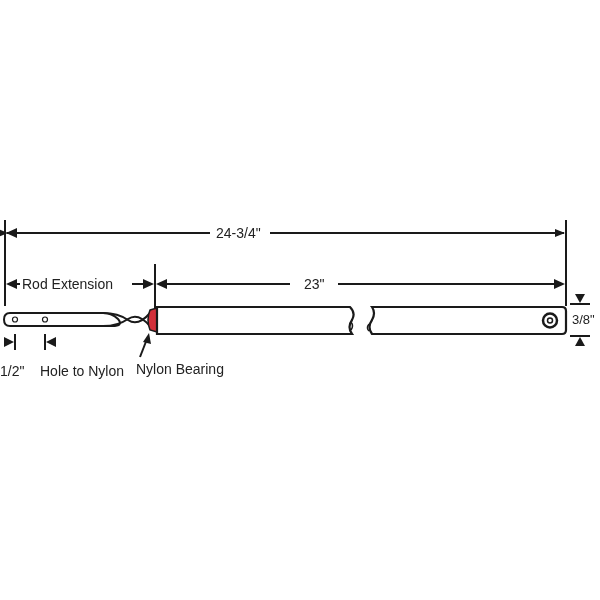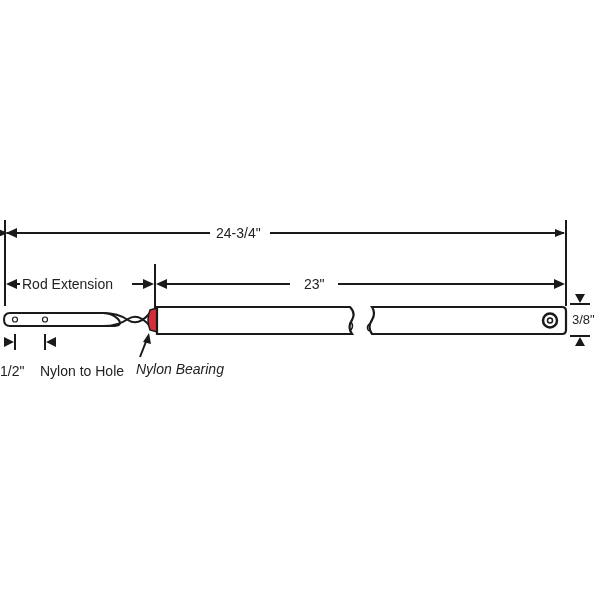--- a/index.html
+++ b/index.html
@@ -79,14 +79,14 @@
 
   <line x1="140" y1="357" x2="147" y2="339" stroke="#1a1a1a" stroke-width="2"></line>
   <path d="M149,333 L143,342 L151,344 Z" fill="#1a1a1a"></path>
 </svg>
 
 <div class="lbl" style="left:212px; top:225px; padding:0 4px;">24-3/4"</div>
 <div class="lbl" style="left:20px; top:276px; padding:0 2px;">Rod Extension</div>
 <div class="lbl" style="left:300px; top:276px; padding:0 4px;">23"</div>
 <div class="lbl" style="left:572px; top:312px; font-size:13px;">3/8"</div>
 <div class="lbl" style="left:0px; top:363px;">1/2"</div>
-<div class="lbl" style="left:40px; top:363px;">Nylon to Hole</div>
-<div class="lbl" style="left:136px; top:361px;font-style:italic;">Nylon Bearing</div>
+<div class="lbl" style="left:40px; top:363px;">Hole to Nylon</div>
+<div class="lbl" style="left:136px; top:361px;">Nylon Bearing</div>
 
 </body></html>

